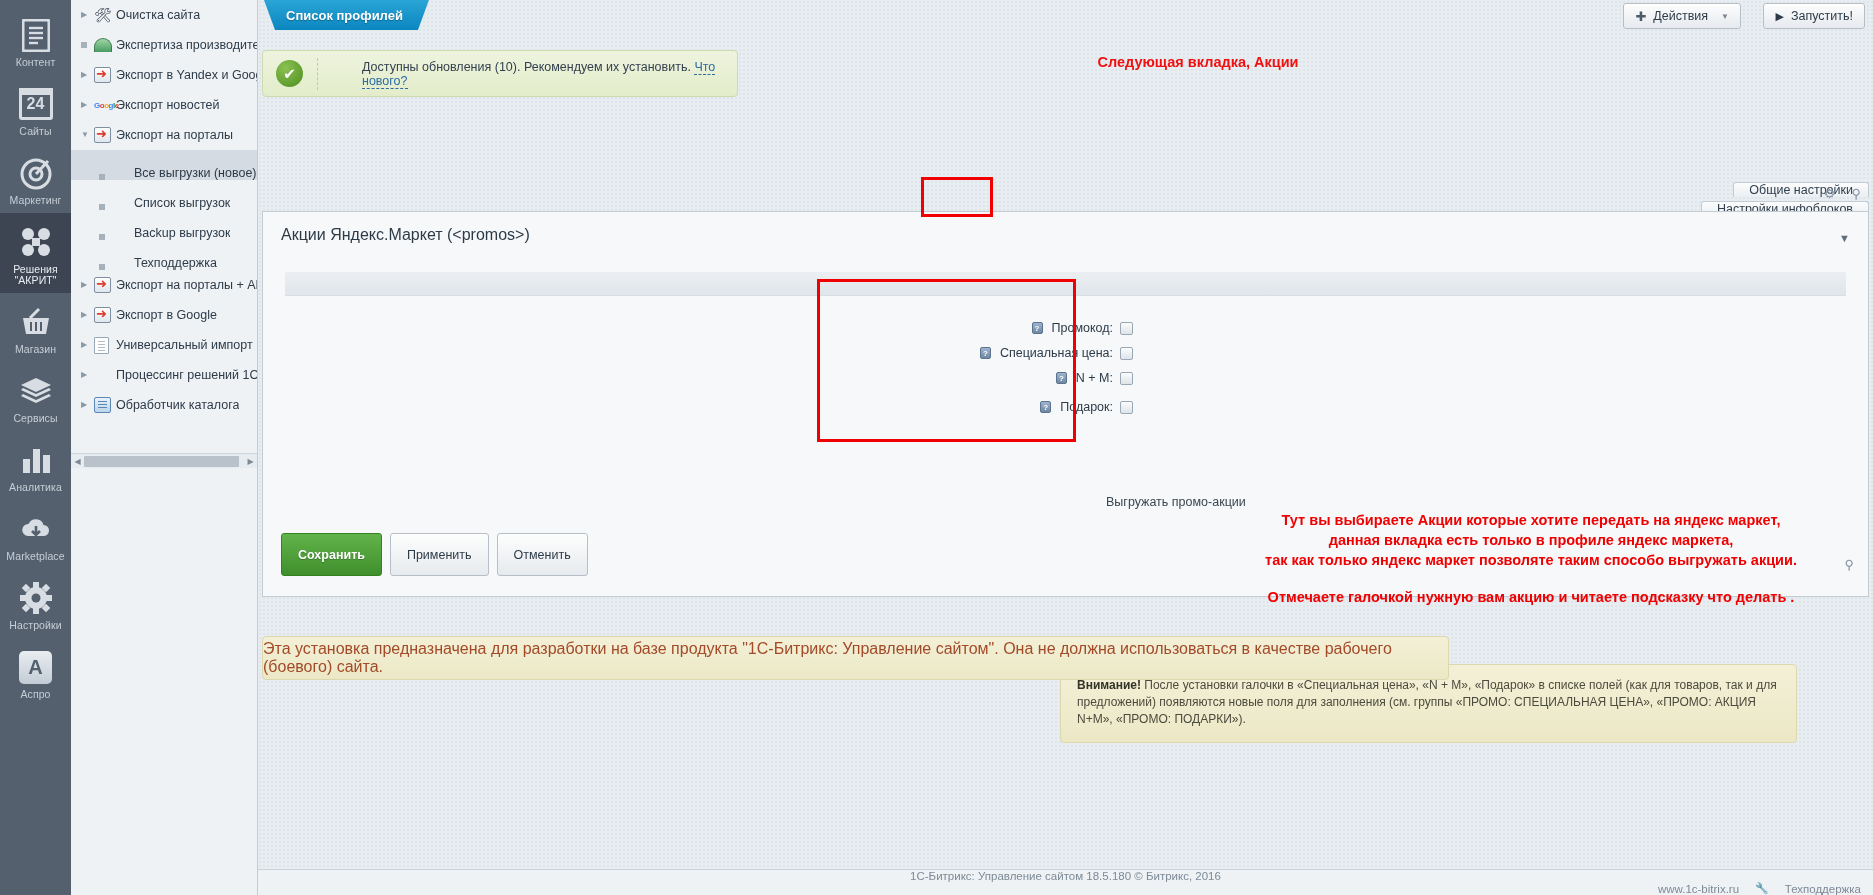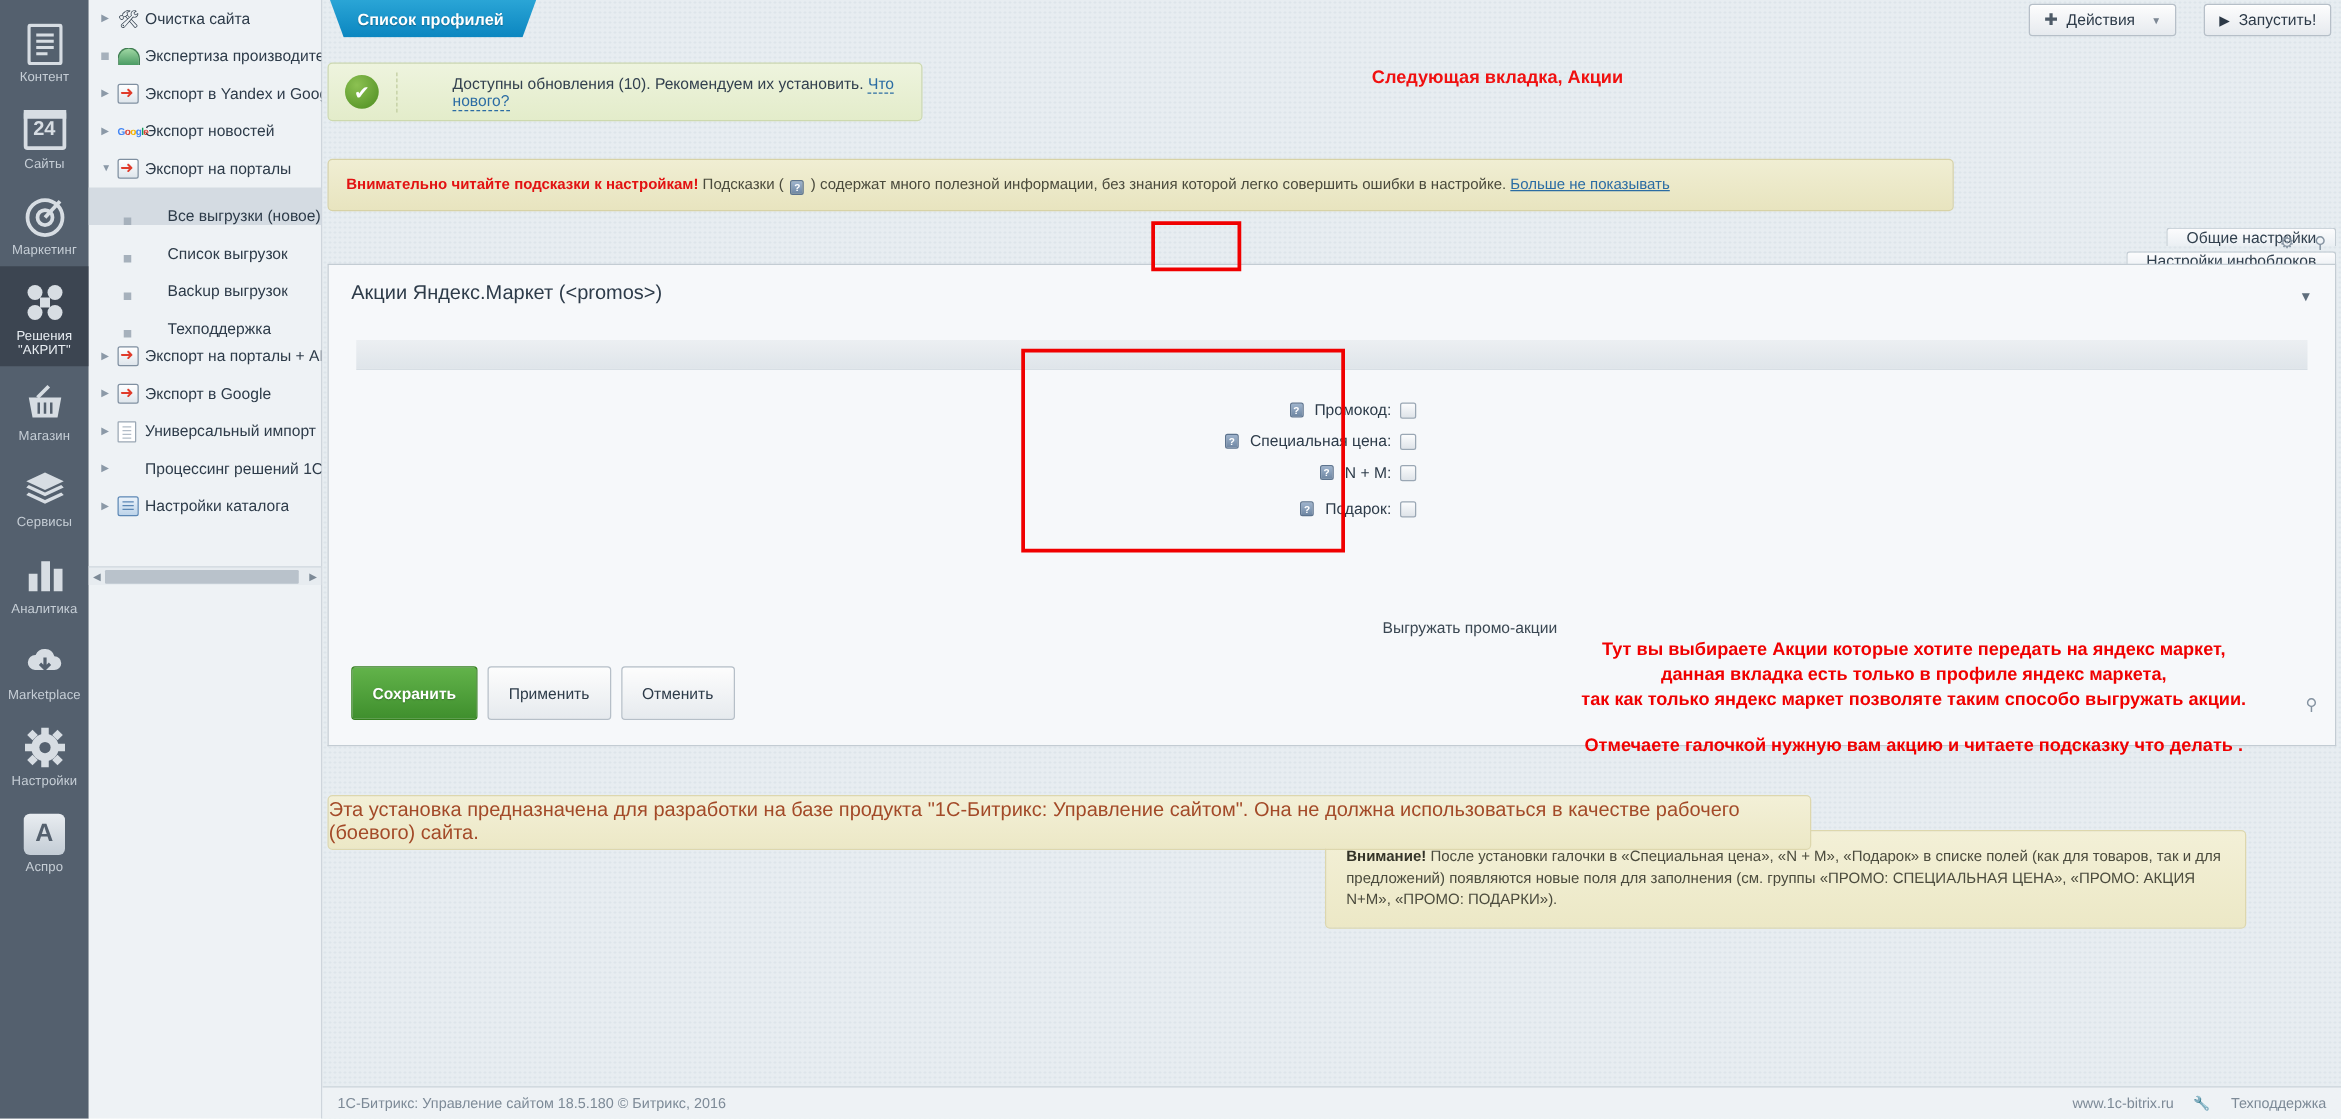--- a/index.html
+++ b/index.html
@@ -287,20 +287,21 @@
     display: flex; align-items: center; justify-content: center;
     font-size: 16px; color: #a34a28;
   }
 
   
   #footer {
     position: absolute; left: 258px; bottom: 0; right: 0; height: 26px;
     border-top: 1px solid #c9d2d9; background: #eef2f5;
     display: flex; align-items: center; font-size: 11.5px; color: #7d8a97;
     padding: 0 12px;
+    flex-direction: column;
   }
   #footer .fright { margin-left: auto; display: flex; align-items: center; gap: 16px; }
   #footer a { color: #7d8a97; text-decoration: none; }
   .wrench-ico { font-size: 11px; }
 </style>
 </head>
 <body>
 
 <div id="app">
 
@@ -525,21 +526,21 @@
         <div class="tnode">
           <span class="arrow">▶</span>
           <span class="ticon"></span>
           <span class="tlbl">Процессинг решений 1С-Битр</span>
         </div>
         <div class="tnode">
           <span class="arrow">▶</span>
           <span class="ticon">
             <span class="ico-blue"></span>
           </span>
-          <span class="tlbl">Настройки каталога</span>
+          <span class="tlbl">Обработчик каталога</span>
         </div>
       </div>
     <div id="tree-hscroll">
       <div class="sarrow">◀</div>
       <div class="sbar" style="width:155px"></div>
       <div class="sarrow" style="margin-left:auto">▶</div>
     </div>
   </div>
 
   <div id="main">
@@ -561,25 +562,20 @@
       <div class="check-circle">✔</div>
       <div class="dashed-div"></div>
       <div id="update-text">
         <span>Доступны обновления (10). Рекомендуем их установить.</span>
         <a href="#">Что нового?</a>
       </div>
     </div>
 
     <div id="ann-top">Следующая вкладка, Акции</div>
 
-    <div id="hints-bar">
-      <div>
-        <b>Внимательно читайте подсказки к настройкам!</b><span> Подсказки ( </span><span class="q-ico">?</span><span> ) содержат много полезной информации, без знания которой легко совершить ошибки в настройке. </span><a href="#">Больше не показывать</a>
-      </div>
-    </div>
 
     <div id="tabs">
         <div class="tab">
           <span>Общие настройки</span>
         </div>
         <div class="tab">
           <span>Настройки инфоблоков</span>
         </div>
         <div class="tab">
           <span>Валюты и цены</span>

